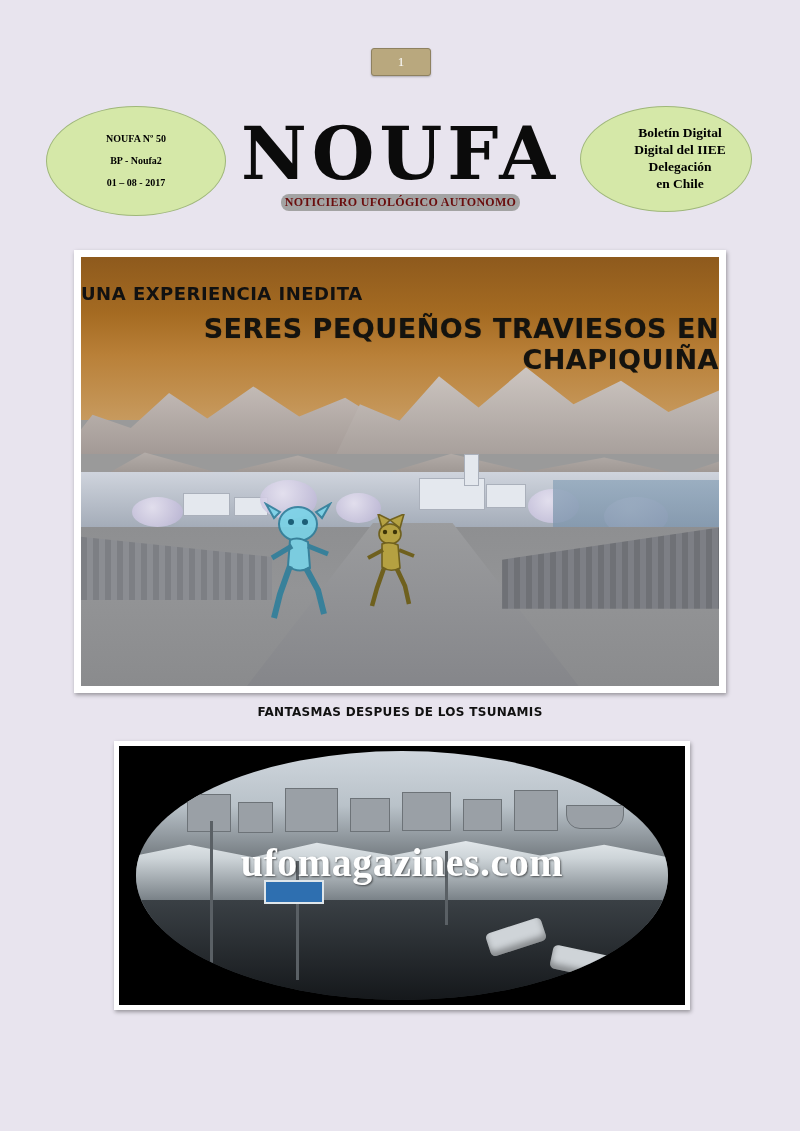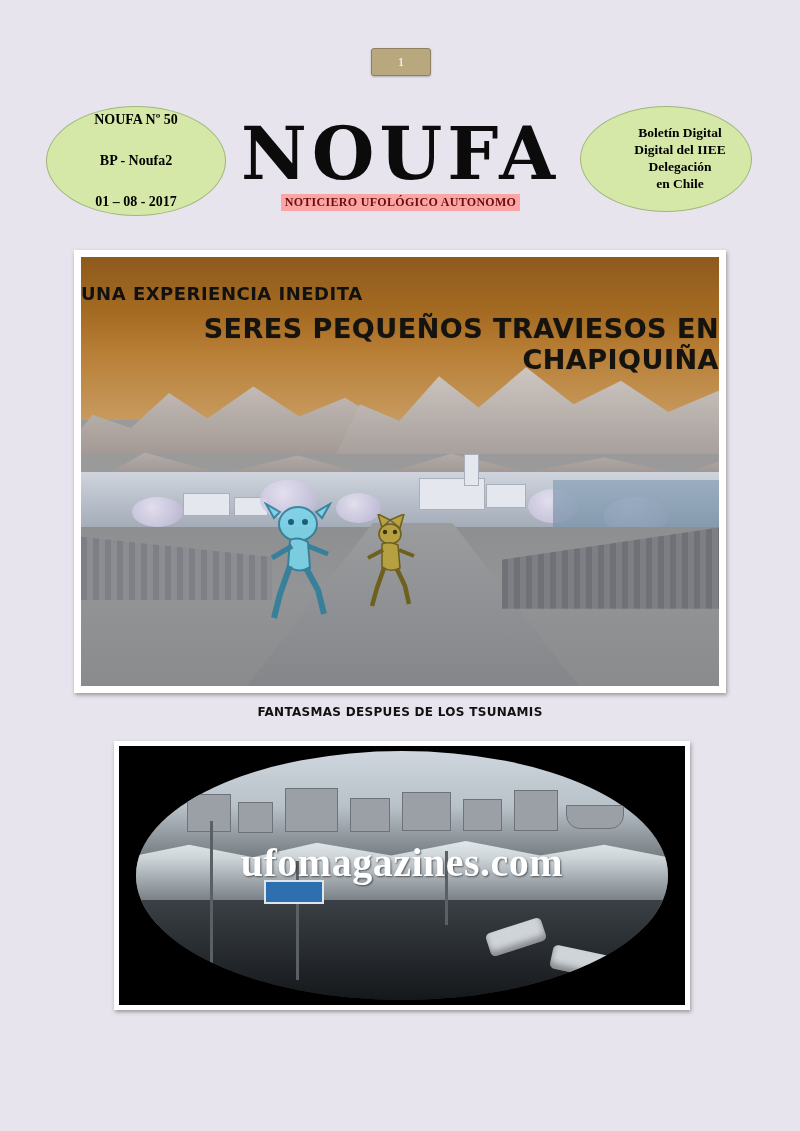--- a/index.html
+++ b/index.html
@@ -46,23 +46,22 @@
     justify-content: center;
     text-align: center;
     font-weight: bold;
     color: #000;
   }
   .oval-left {
     left: 46px;
     top: 106px;
     width: 178px;
     height: 108px;
-    font-size: 14px;
+    font-size: 10px;
     line-height: 1.0;
-    justify-content: space-between;
   }
   .oval-left span { display: block; margin: 6px 0; }
   .oval-right {
     left: 580px;
     top: 106px;
     width: 170px;
     height: 104px;
     font-size: 13.5px;
     line-height: 1.25;
   }
@@ -82,27 +81,28 @@
     font-size: 72px;
     letter-spacing: 5px;
     color: #0b0b0b;
     line-height: 0.95;
     white-space: nowrap;
     text-align: center;
   }
   .masthead-sub {
     margin-top: 6px;
     display: inline-block;
-    background: #fca5a5;
+    background: #a3a3a3;
     color: #6a0d0d;
     font-family: "Liberation Serif", serif;
     font-weight: bold;
     font-size: 12px;
     letter-spacing: 0.3px;
     padding: 1px 4px;
+    border-radius: 8px;
   }
 
   
   .photo-frame {
     position: absolute;
     left: 74px;
     top: 250px;
     width: 652px;
     height: 443px;
     background: #ffffff;

